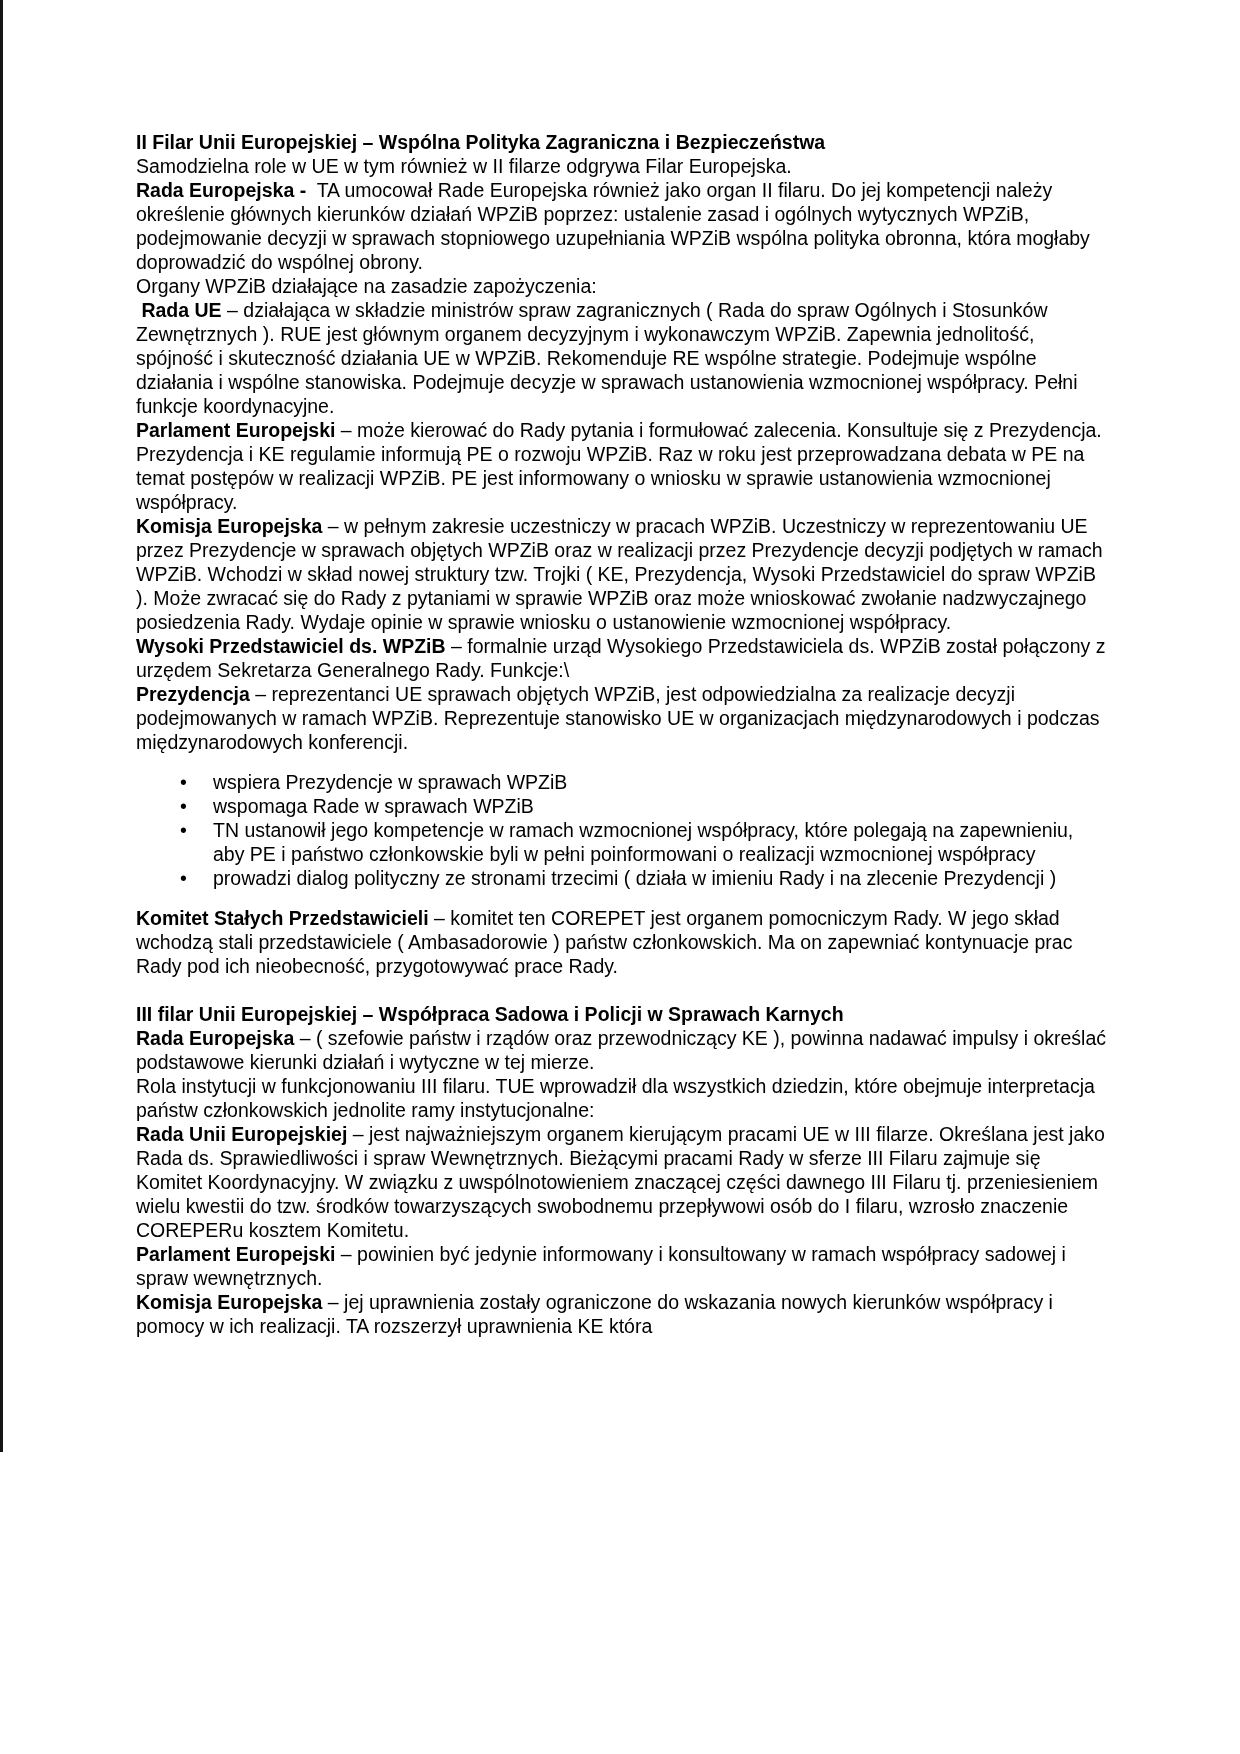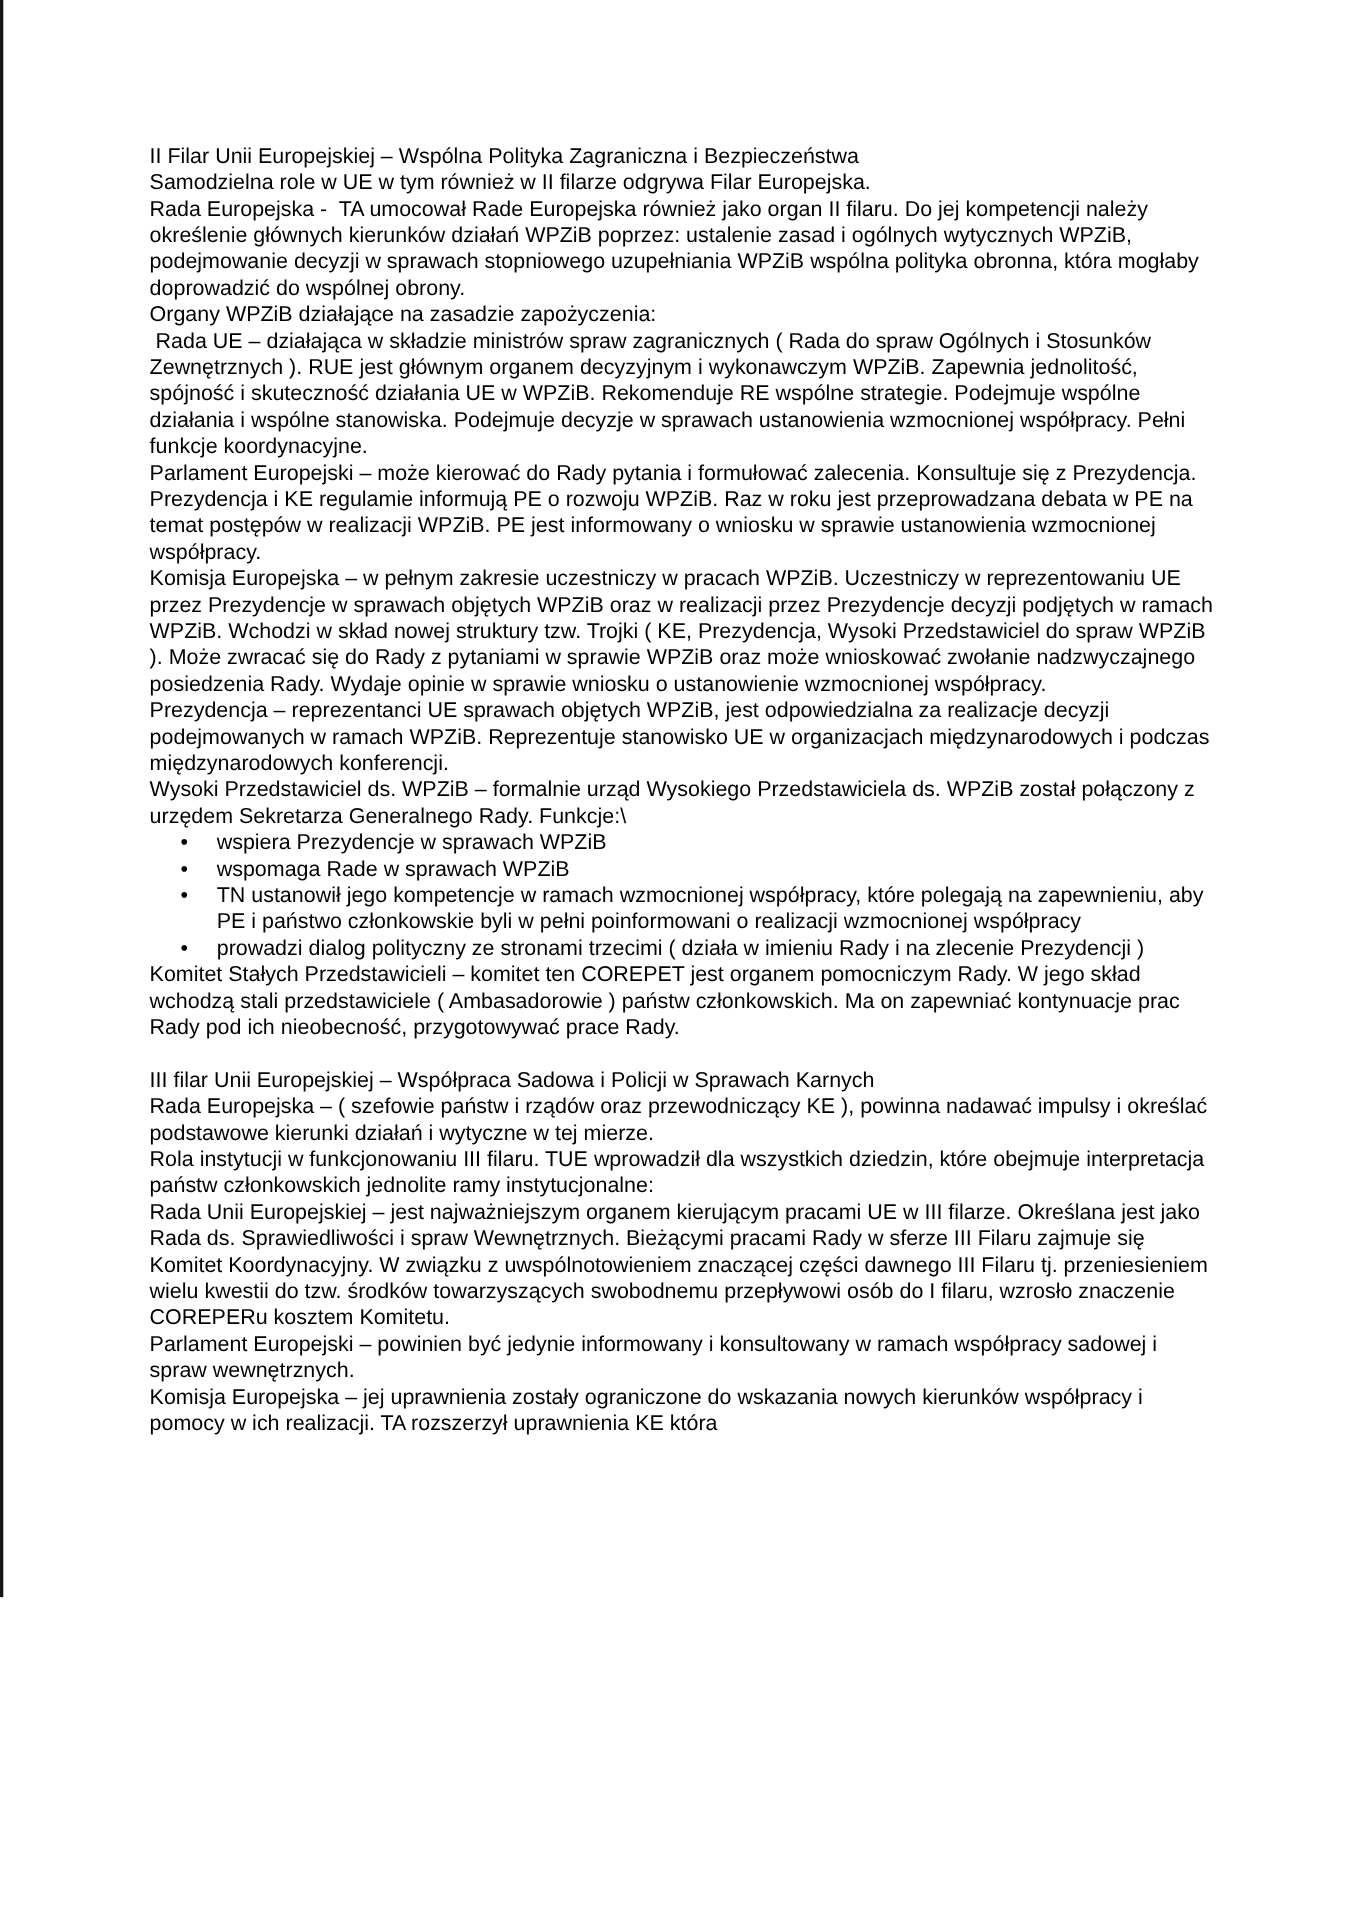--- a/index.html
+++ b/index.html
@@ -35,24 +35,24 @@
     width: 972px;
     font-size: 19.5px;
     line-height: 24px;
     color: #000000;
   }
   .doc-par {
     margin: 0;
     white-space: pre-wrap;
   }
   .run { font-weight: normal; }
-  .run.bold { font-weight: normal; }
+  .run.bold { font-weight: bold; }
   ul.doc-list {
     list-style: none;
-    margin: 0;
+    margin: 16px;
     padding: 0;
   }
   ul.doc-list li {
     position: relative;
     padding-left: 61px;
     white-space: pre-wrap;
   }
   ul.doc-list li::before {
     content: "\2022";
     position: absolute;
@@ -67,22 +67,22 @@
 <div class="page">
   <div class="edge-artifact"></div>
   <div class="content">
       <p class="doc-par"><span class="run bold">II Filar Unii Europejskiej – Wspólna Polityka Zagraniczna i Bezpieczeństwa</span></p>
       <p class="doc-par"><span class="run">Samodzielna role w UE w tym również w II filarze odgrywa Filar Europejska.</span></p>
       <p class="doc-par"><span class="run bold">Rada Europejska - </span><span class="run"> TA umocował Rade Europejska również jako organ II filaru. Do jej kompetencji należy określenie głównych kierunków działań WPZiB poprzez: ustalenie zasad i ogólnych wytycznych WPZiB,  podejmowanie decyzji w sprawach stopniowego uzupełniania WPZiB wspólna polityka obronna, która mogłaby doprowadzić do wspólnej obrony.</span></p>
       <p class="doc-par"><span class="run">Organy WPZiB działające na zasadzie zapożyczenia:</span></p>
       <p class="doc-par"><span class="run bold"> Rada UE</span><span class="run"> – działająca w składzie ministrów spraw zagranicznych ( Rada do spraw Ogólnych i Stosunków  Zewnętrznych ). RUE jest głównym organem decyzyjnym i wykonawczym WPZiB. Zapewnia jednolitość, spójność i skuteczność działania UE w WPZiB. Rekomenduje RE wspólne strategie. Podejmuje wspólne działania i wspólne stanowiska. Podejmuje decyzje w sprawach ustanowienia wzmocnionej współpracy. Pełni funkcje koordynacyjne.</span></p>
       <p class="doc-par"><span class="run bold">Parlament Europejski</span><span class="run"> – może kierować do Rady pytania i formułować zalecenia. Konsultuje się z Prezydencja. Prezydencja i KE regulamie informują PE o rozwoju WPZiB. Raz w roku jest przeprowadzana debata w PE na temat postępów w realizacji WPZiB. PE jest informowany o wniosku w sprawie ustanowienia wzmocnionej współpracy.</span></p>
       <p class="doc-par"><span class="run bold">Komisja Europejska</span><span class="run"> – w pełnym zakresie uczestniczy w pracach WPZiB. Uczestniczy w reprezentowaniu UE przez Prezydencje w sprawach objętych WPZiB oraz w realizacji przez Prezydencje decyzji podjętych w ramach WPZiB. Wchodzi w skład nowej struktury tzw. Trojki ( KE, Prezydencja, Wysoki Przedstawiciel do spraw WPZiB ). Może zwracać się do Rady z pytaniami w sprawie WPZiB oraz może wnioskować zwołanie nadzwyczajnego posiedzenia Rady. Wydaje opinie w sprawie wniosku o ustanowienie wzmocnionej współpracy.</span></p>
+      <p class="doc-par"><span class="run bold">Wysoki Przedstawiciel ds. WPZiB</span><span class="run"> – formalnie urząd Wysokiego Przedstawiciela ds. WPZiB został połączony z urzędem Sekretarza Generalnego Rady. Funkcje:\</span></p>
       <p class="doc-par"><span class="run bold">Prezydencja</span><span class="run"> – reprezentanci UE sprawach objętych WPZiB, jest odpowiedzialna za realizacje decyzji podejmowanych w ramach WPZiB. Reprezentuje stanowisko UE w organizacjach międzynarodowych i podczas międzynarodowych konferencji.</span></p>
-      <p class="doc-par"><span class="run bold">Wysoki Przedstawiciel ds. WPZiB</span><span class="run"> – formalnie urząd Wysokiego Przedstawiciela ds. WPZiB został połączony z urzędem Sekretarza Generalnego Rady. Funkcje:\</span></p>
       <ul class="doc-list">
         <li>wspiera Prezydencje w sprawach WPZiB</li>
         <li>wspomaga Rade w sprawach WPZiB</li>
         <li>TN ustanowił jego kompetencje w ramach wzmocnionej współpracy, które polegają na zapewnieniu, aby PE i państwo członkowskie byli w pełni poinformowani o realizacji wzmocnionej współpracy</li>
         <li>prowadzi dialog polityczny ze stronami trzecimi ( działa w imieniu Rady i na zlecenie Prezydencji )</li>
       </ul>
       <p class="doc-par"><span class="run bold">Komitet Stałych Przedstawicieli</span><span class="run"> – komitet ten COREPET jest organem pomocniczym Rady. W jego skład wchodzą stali przedstawiciele ( Ambasadorowie ) państw członkowskich. Ma on zapewniać kontynuacje prac Rady pod ich nieobecność, przygotowywać prace Rady.</span></p>
       <div class="doc-spacer"></div>
       <p class="doc-par"><span class="run bold">III filar Unii Europejskiej – Współpraca Sadowa i Policji w Sprawach Karnych</span></p>
       <p class="doc-par"><span class="run bold">Rada Europejska</span><span class="run"> – ( szefowie państw i rządów oraz przewodniczący KE ), powinna nadawać impulsy i określać podstawowe kierunki działań i wytyczne w tej mierze.</span></p>

